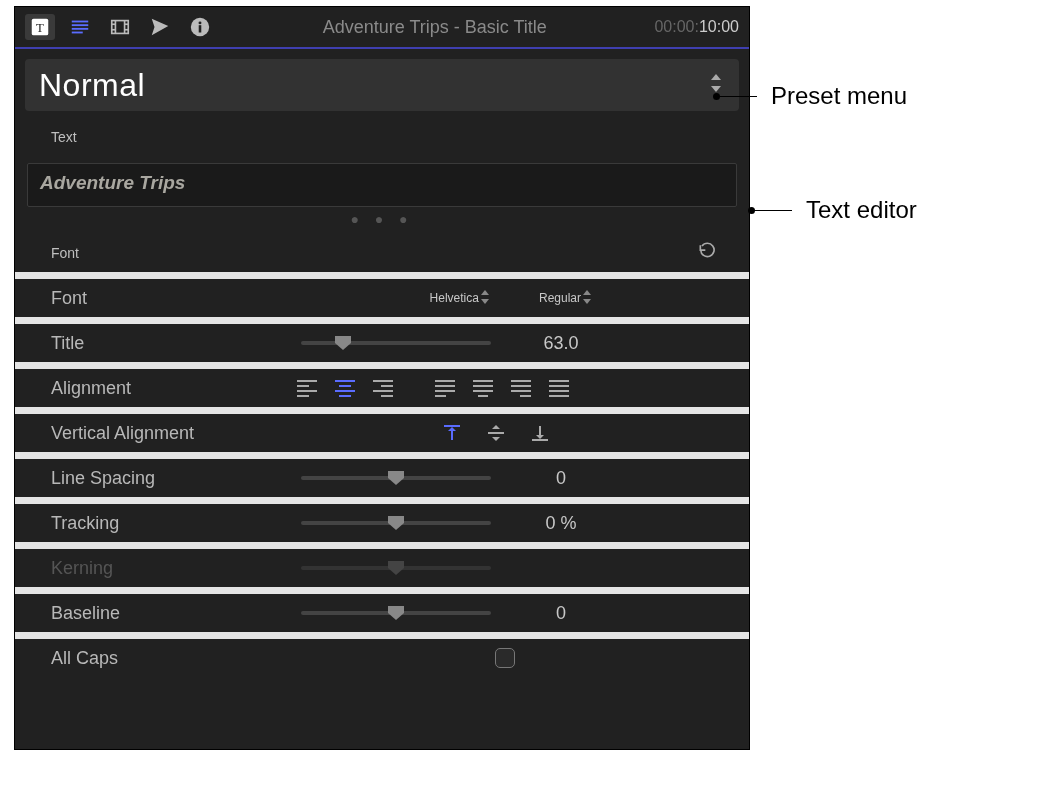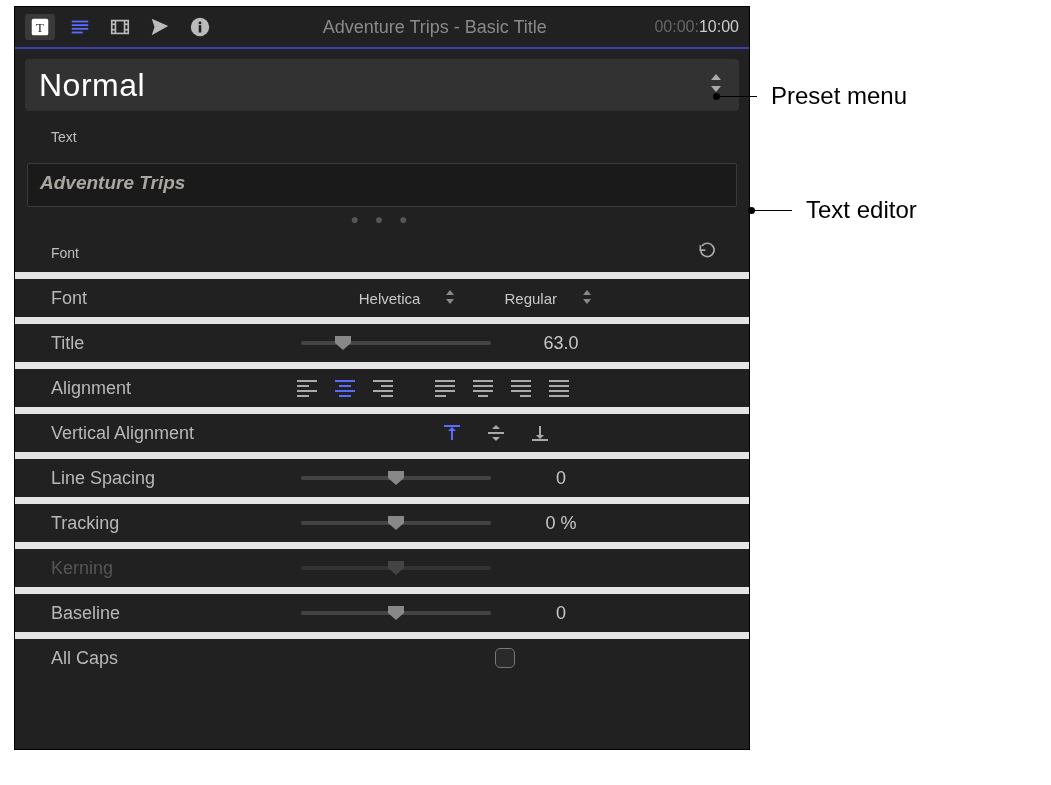--- a/index.html
+++ b/index.html
@@ -117,23 +117,23 @@
   .param-label { width: 200px; flex-shrink: 0; }
   .param-controls {
     flex: 1;
     display: flex;
     align-items: center;
     gap: 10px;
   }
   .popup {
     display: flex;
     align-items: center;
-    gap: 24px;
+    gap: 0;
     color: #c8c8c8;
-    font-size: 15px;
+    font-size: 12px;
     padding: 2px 4px;
   }
   .popup .mini-updown svg { width: 12px; height: 16px; }
   .popup .mini-updown { color: #888; }
 
   .slider {
     position: relative;
     width: 190px;
     height: 20px;
   }

